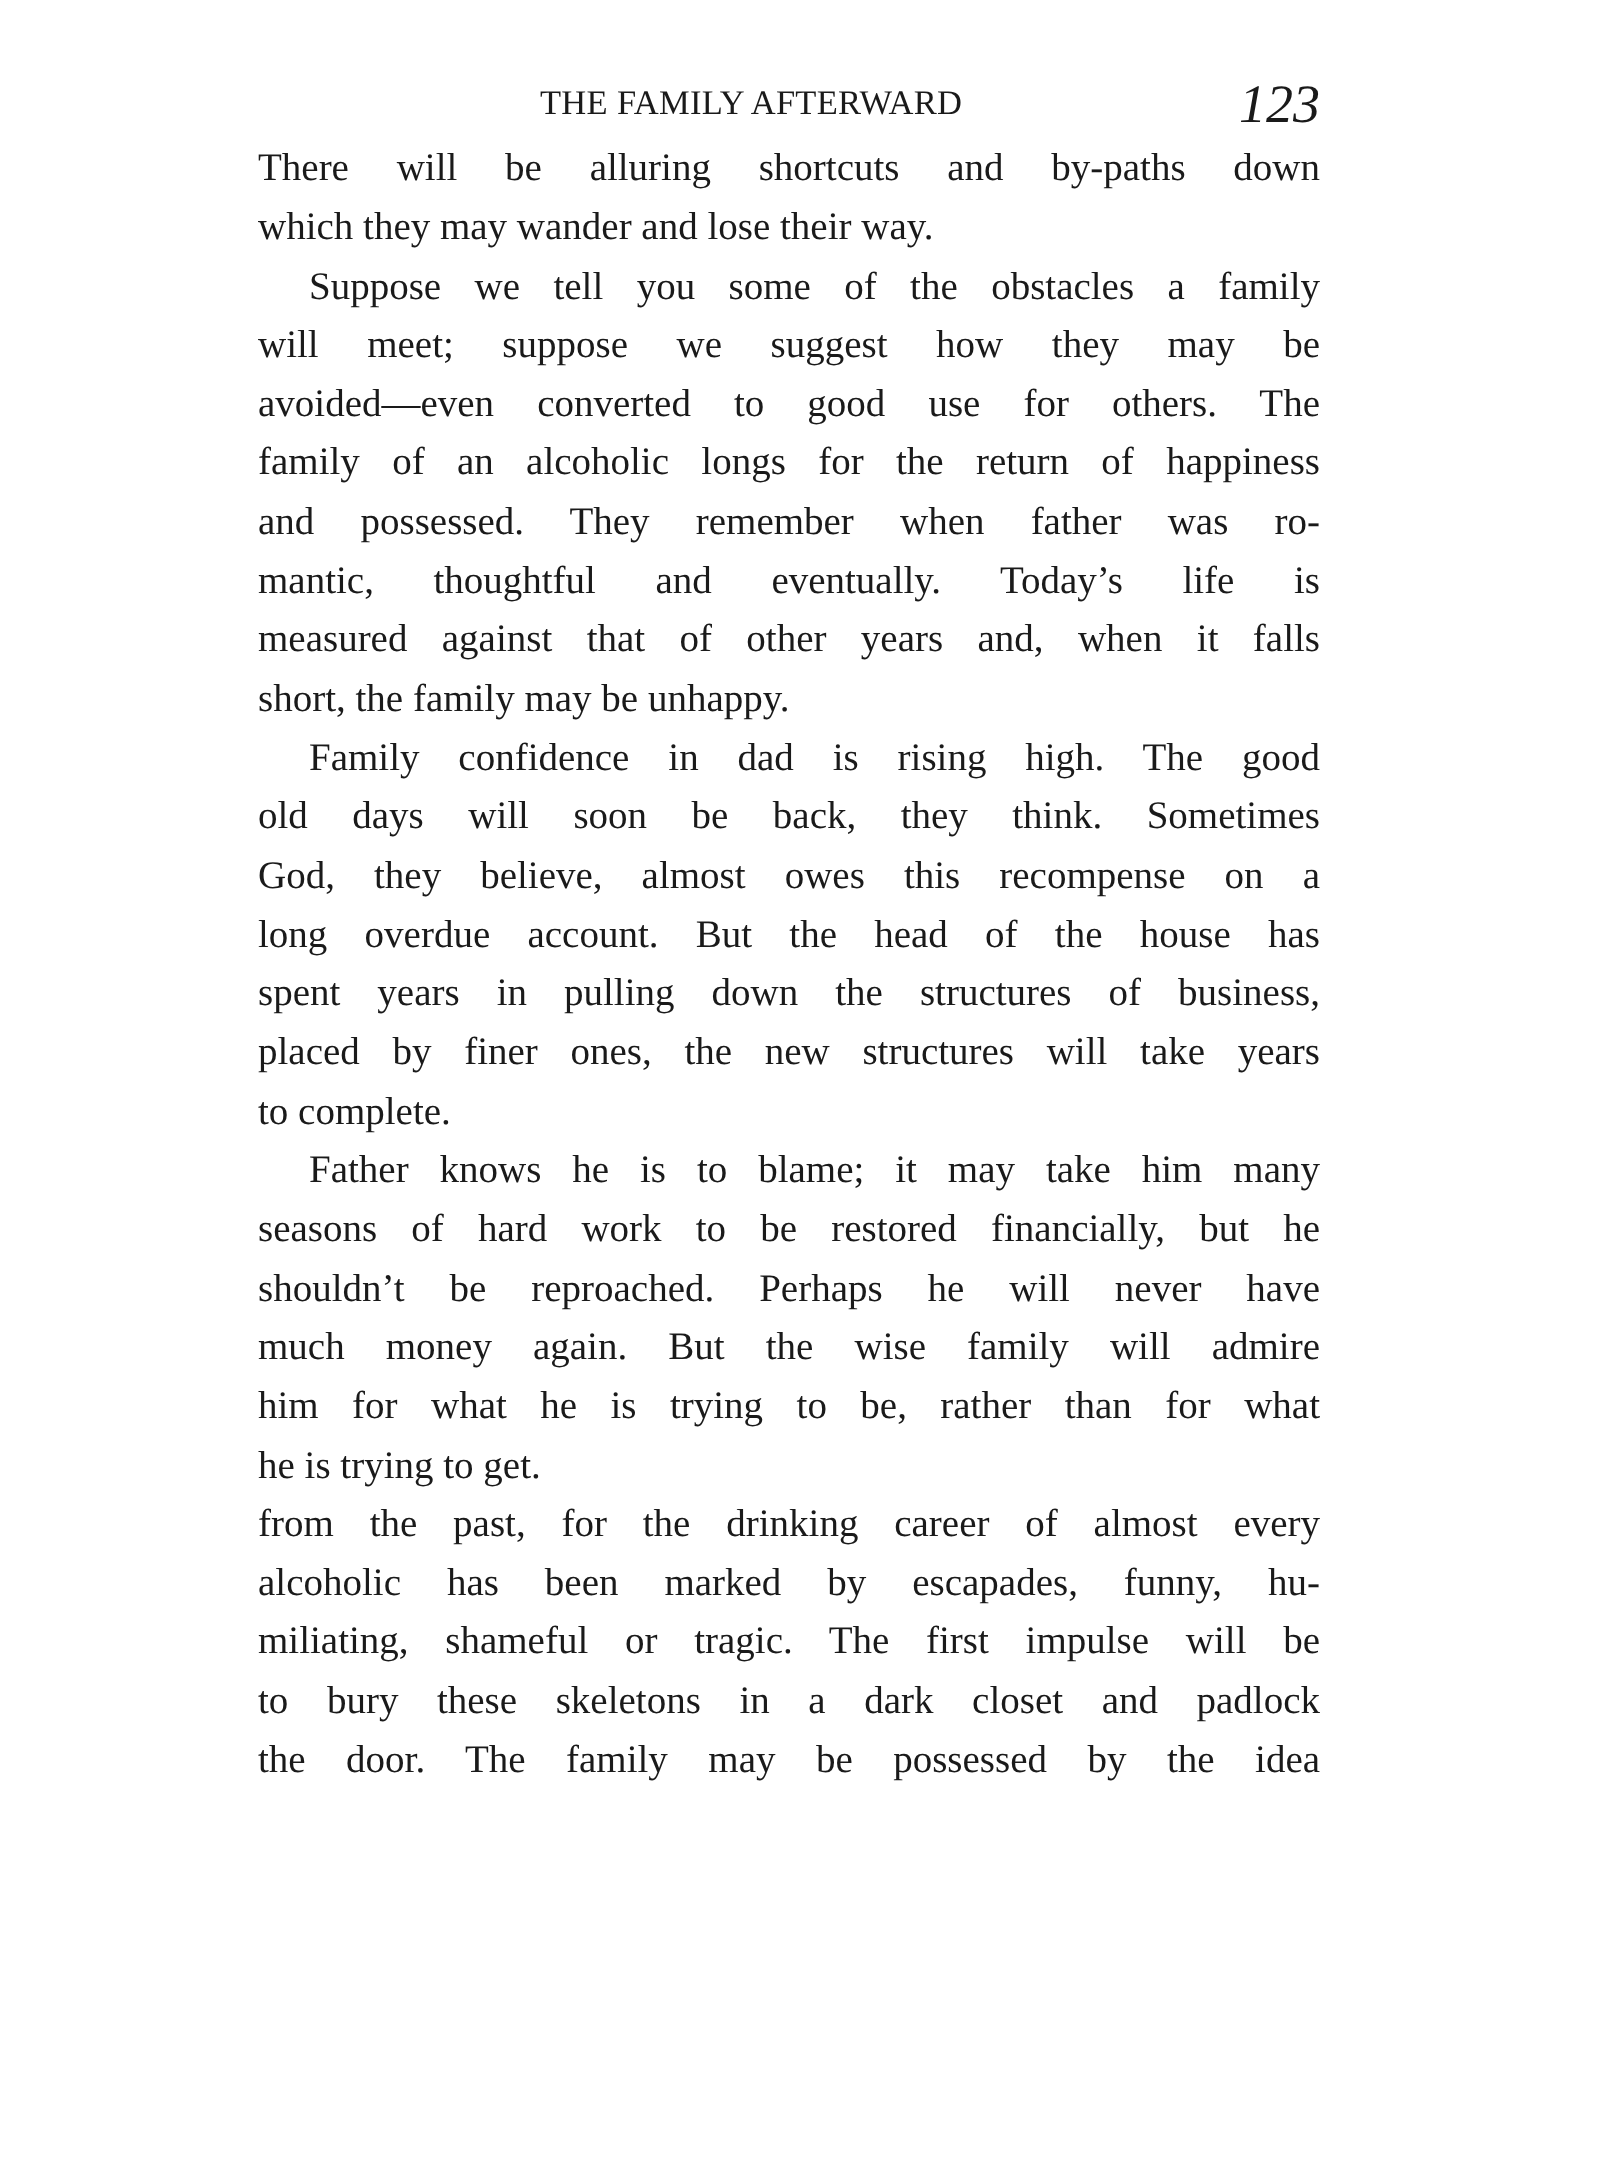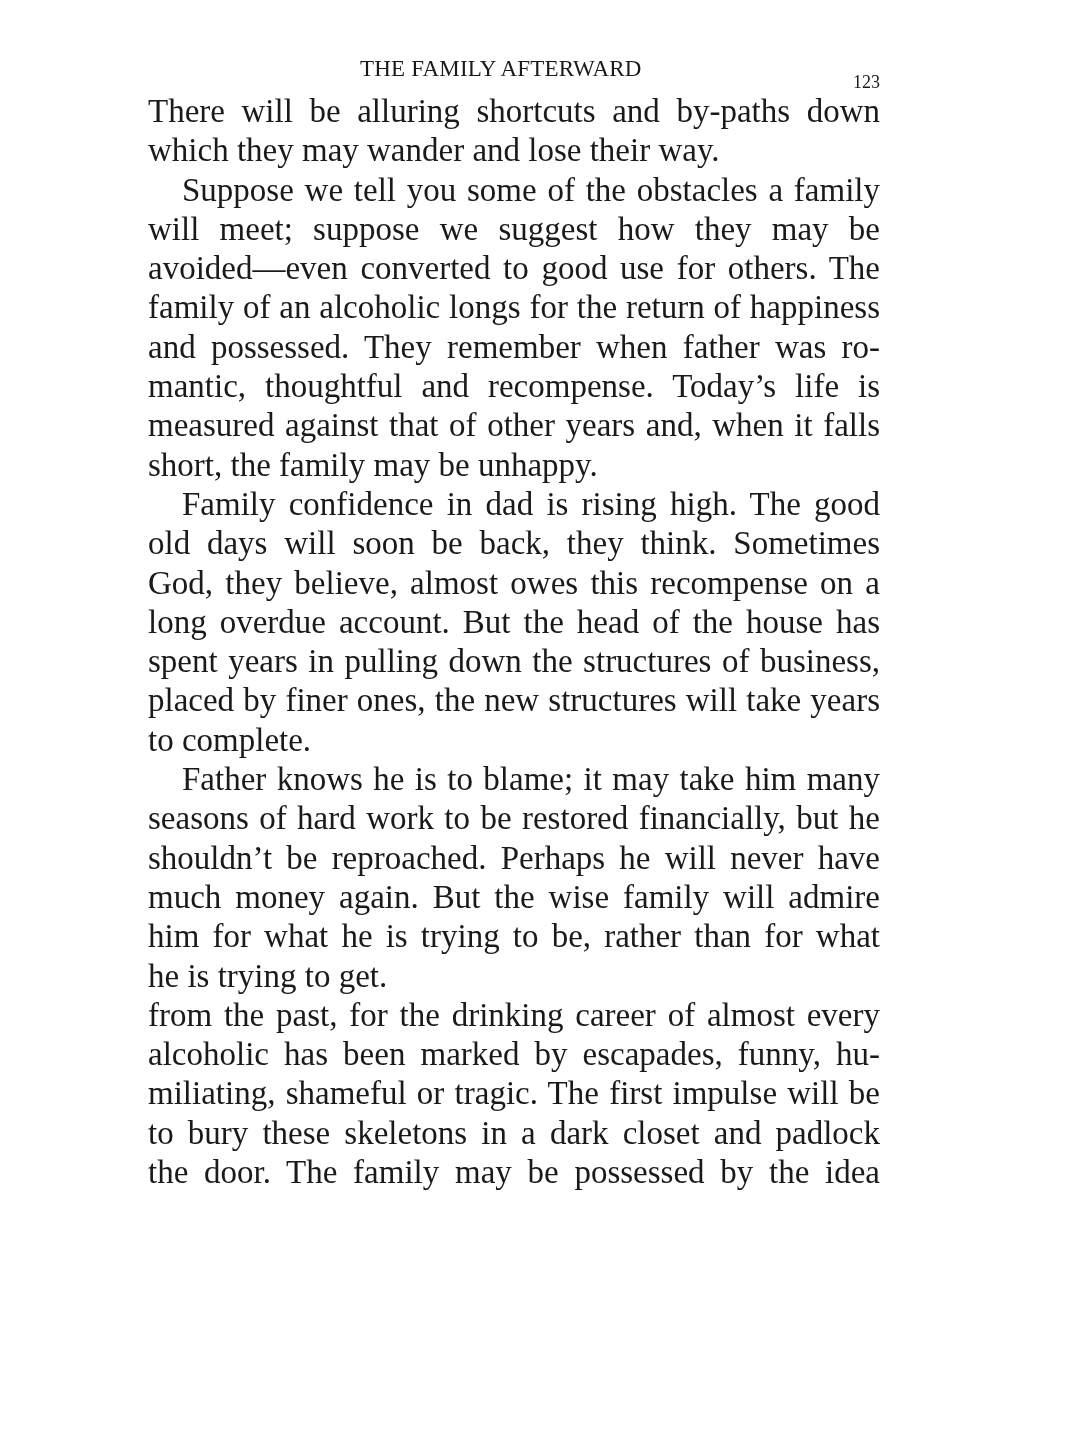--- a/index.html
+++ b/index.html
@@ -1,23 +1,23 @@
 <!DOCTYPE html>
 <html><head>
 <meta charset="utf-8">
 <style>
   html, body { margin:0; padding:0; background:#ffffff; }
   body { width:1080px; height:1444px; position:relative; overflow:hidden;
          font-family:"Liberation Serif","DejaVu Serif",serif; color:#1a1a1a; }
   .header { position:absolute; top:52px; left:148px; width:732px; height:34px; }
   .running-title { position:absolute; left:212px; top:0; font-size:23px; letter-spacing:0.2px; line-height:34px; }
-  .page-number { position:absolute; right:0; top:13px; font-size:18px; line-height:34px; }
+  .page-number { position:absolute; right:0; top:0; font-size:36px; line-height:34px;font-style:italic; }
   .text { position:absolute; top:92px; left:148px; width:732px; }
-  .line { font-size:33px; line-height:39.3px; height:39.3px; white-space:nowrap;
-          text-align:justify; text-align-last:justify; }
+  .line { font-size:26px; line-height:39.3px; height:39.3px; white-space:nowrap;
+          text-align:justify; text-align-last:justify;margin-left:24px; }
   .line.last { text-align-last:left; }
   .line.indent { padding-left:34px; }
 </style>
 </head>
 <body>
 
 <div class="header">
   <span class="running-title">THE FAMILY AFTERWARD</span>
   <span class="page-number">123</span>
 </div>
@@ -26,21 +26,21 @@
     <div>
       <div class="line">There will be alluring shortcuts and by-paths down</div>
       <div class="line last">which they may wander and lose their way.</div>
     </div>
     <div>
       <div class="line indent">Suppose we tell you some of the obstacles a family</div>
       <div class="line">will meet; suppose we suggest how they may be</div>
       <div class="line">avoided—even converted to good use for others. The</div>
       <div class="line">family of an alcoholic longs for the return of happiness</div>
       <div class="line">and possessed. They remember when father was ro-</div>
-      <div class="line">mantic, thoughtful and recompense. Today’s life is</div>
+      <div class="line">mantic, thoughtful and eventually. Today’s life is</div>
       <div class="line">measured against that of other years and, when it falls</div>
       <div class="line last">short, the family may be unhappy.</div>
     </div>
     <div>
       <div class="line indent">Family confidence in dad is rising high. The good</div>
       <div class="line">old days will soon be back, they think. Sometimes</div>
       <div class="line">God, they believe, almost owes this recompense on a</div>
       <div class="line">long overdue account. But the head of the house has</div>
       <div class="line">spent years in pulling down the structures of business,</div>
       <div class="line">placed by finer ones, the new structures will take years</div>

